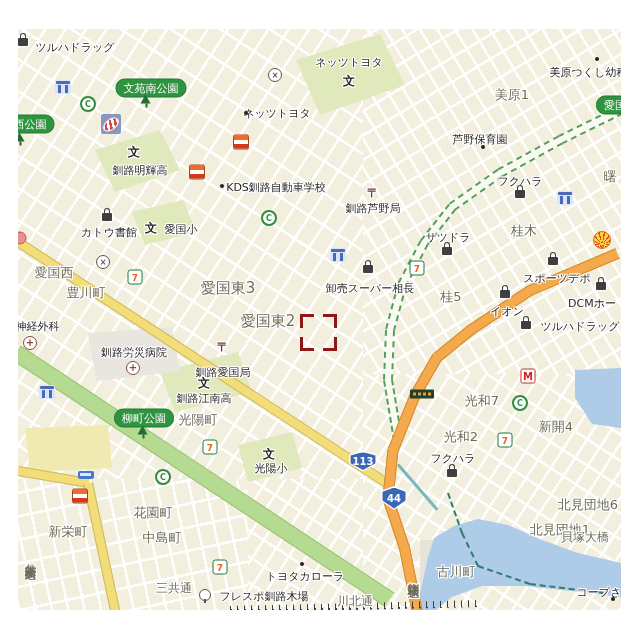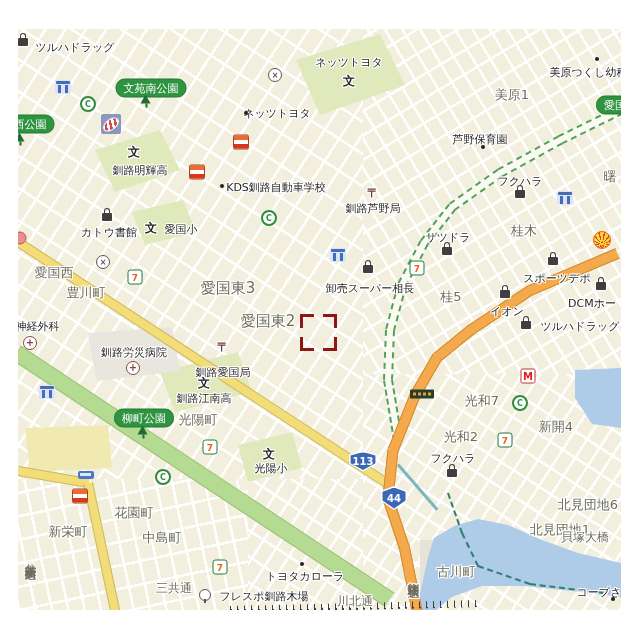--- a/index.html
+++ b/index.html
@@ -139,21 +139,21 @@
         <div class="mk area halo" style="left: 494px; top: 66px;">美原1</div>
         <div class="mk area halo" style="left: 592px; top: 148px;">曙</div>
         <div class="mk area halo" style="left: 506px; top: 202px;">桂木</div>
         <div class="mk area halo" style="left: 433px; top: 268px;">桂5</div>
         <div class="mk area halo" style="left: 36px; top: 244px;">愛国西</div>
         <div class="mk area halo" style="left: 68px; top: 264px;">豊川町</div>
         <div class="mk area halo" style="left: 210px; top: 259px; font-size: 15px;">愛国東3</div>
         <div class="mk area halo" style="left: 250px; top: 292px; font-size: 15px;">愛国東2</div>
         <div class="mk area halo" style="left: 180px; top: 391px;">光陽町</div>
         <div class="mk area halo" style="left: 50px; top: 503px;">新栄町</div>
-        <div class="mk area halo" style="left: 116px; top: 484px;">花園町</div>
+        <div class="mk area halo" style="left: 135px; top: 484px;">花園町</div>
         <div class="mk area halo" style="left: 144px; top: 509px;">中島町</div>
         <div class="mk area halo" style="left: 156px; top: 559px; font-size: 12px;">三共通</div>
         <div class="mk area halo" style="left: 464px; top: 372px;">光和7</div>
         <div class="mk area halo" style="left: 443px; top: 408px;">光和2</div>
         <div class="mk area halo" style="left: 538px; top: 398px;">新開4</div>
         <div class="mk area halo" style="left: 499px; top: 501px; margin-left: 43px;">北見団地1</div>
         <div class="mk area halo" style="left: 570px; top: 476px;">北見団地6</div>
         <div class="mk area halo" style="left: 438px; top: 543px;">古川町</div>
         <div class="mk area halo" style="left: 567px; top: 508px; font-size: 12px;">貝塚大橋</div>
         <div class="mk area halo" style="left: 337px; top: 572px; font-size: 12px;">川北通</div>

